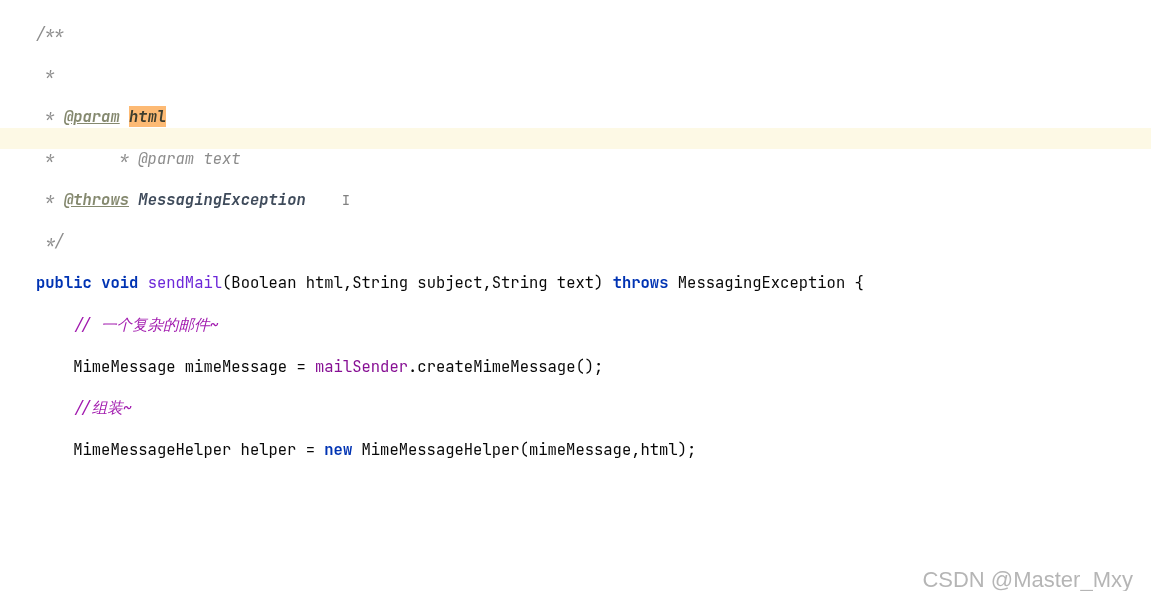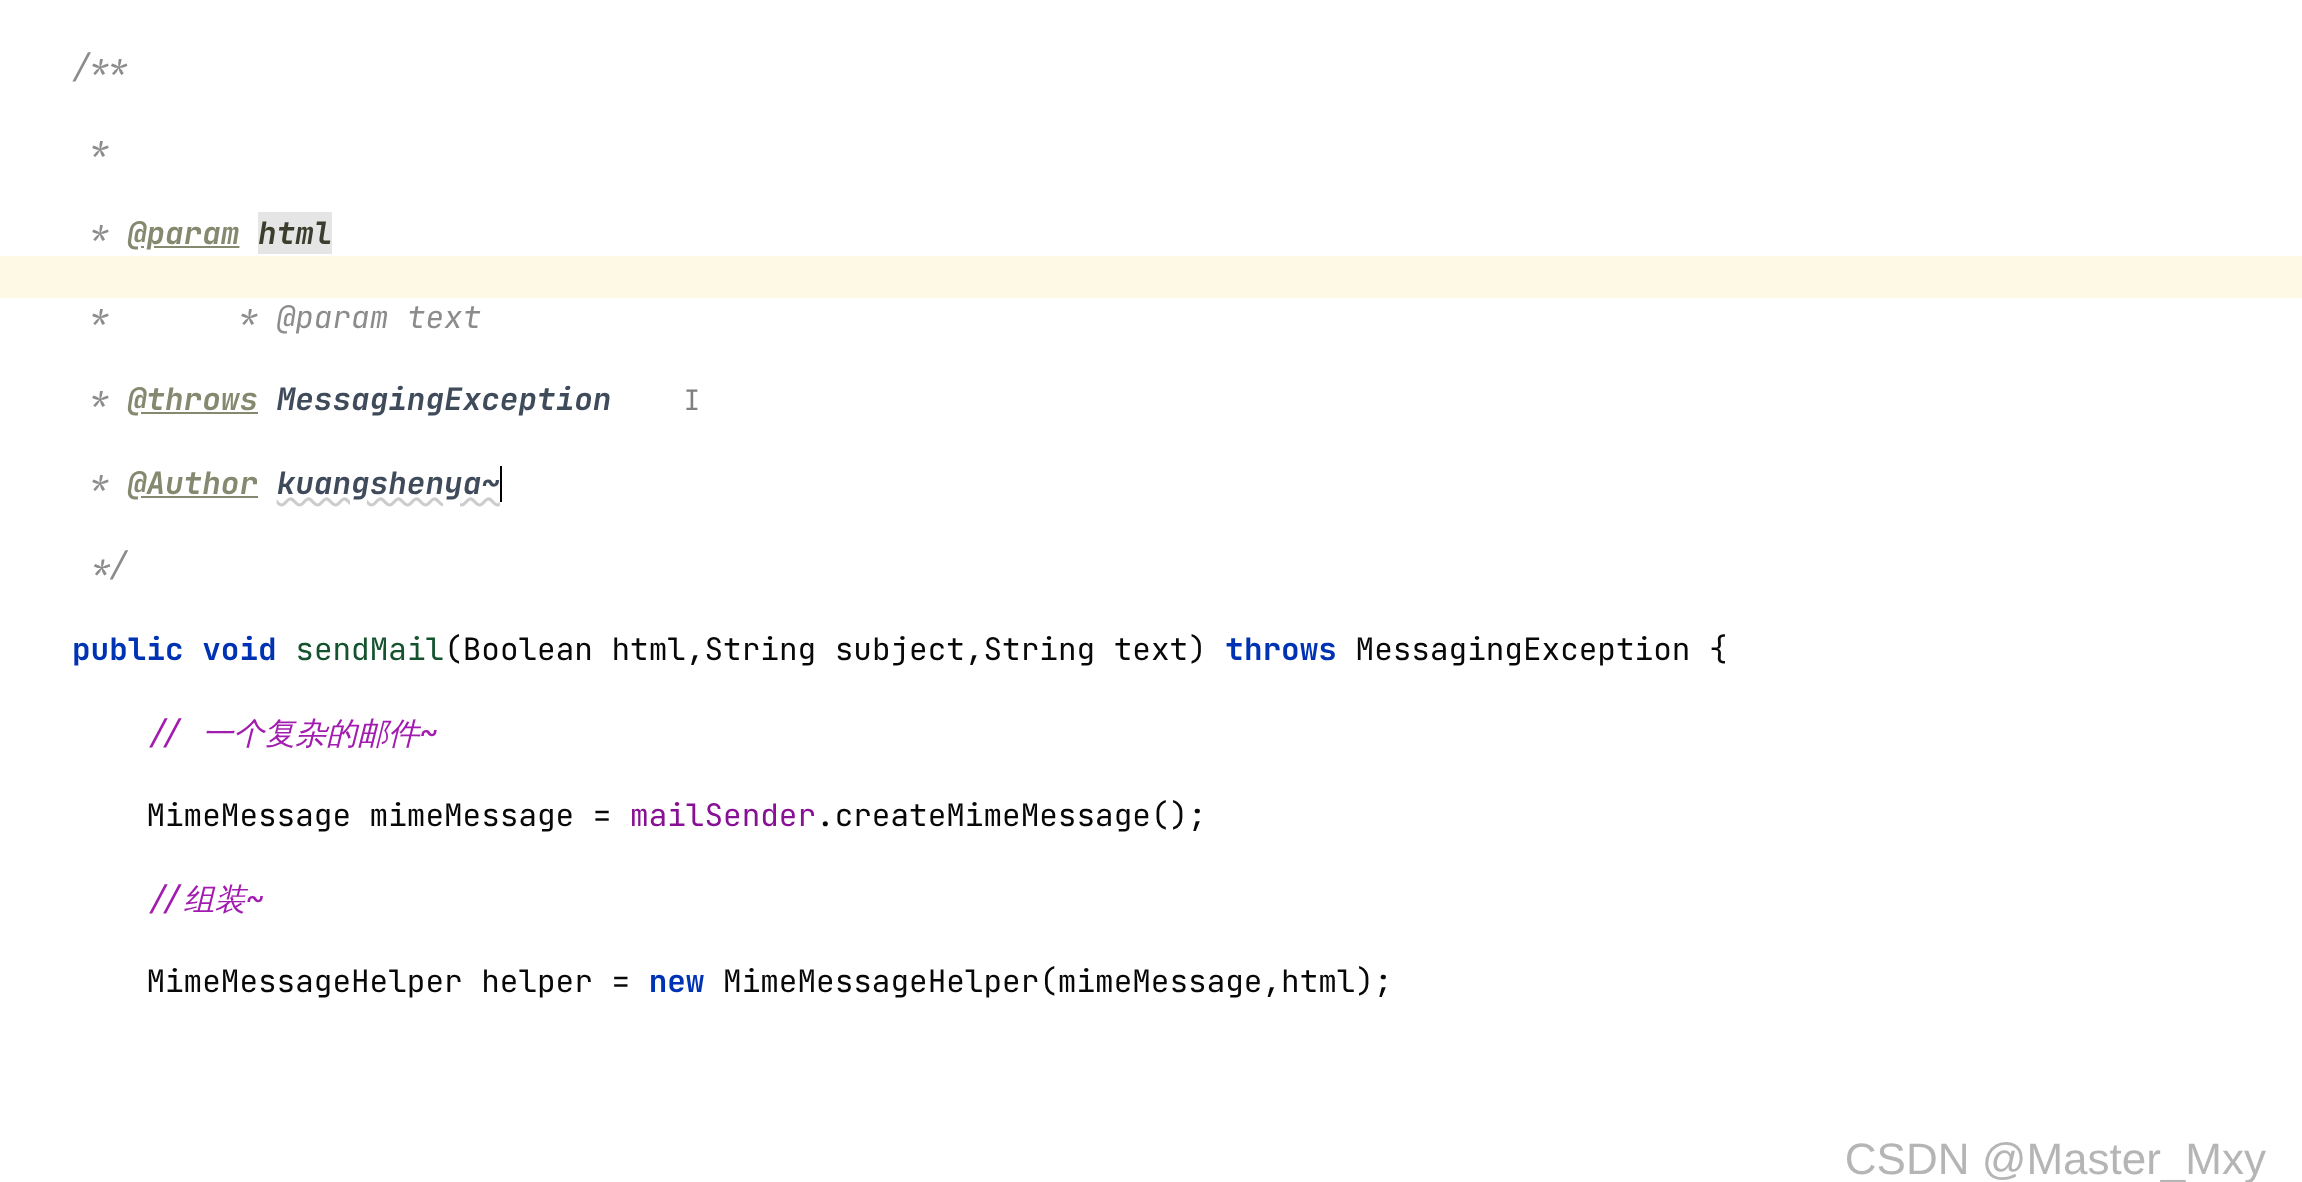--- a/index.html
+++ b/index.html
@@ -14,32 +14,32 @@
       position: relative;
     }
     .editor {
       padding: 3px 0 0 36px;
       white-space: pre;
     }
     .line { height: 20.8px; }
     .doc-comment { color: #8c8c8c; font-style: italic; }
     .doc-tag { color: #85896f; font-style: italic; font-weight: bold; text-decoration: underline; }
     .doc-param-name { font-style: italic; color: #3f4b5b; }
-    .doc-param-name-hl { background: #e5e5e5; font-style: italic; font-weight: bold; color: #3d3d2e; }
+    .doc-param-name-hl { background: #fdba74; font-style: italic; font-weight: bold; color: #3d3d2e; }
     .highlight-line {
       position: absolute;
       left: 0;
       right: 0;
       height: 20.8px;
       background: #fdf9e5;
       z-index: -1;
     }
     .cursor-line { top: 128px; }
     .keyword { color: #0033b3; font-weight: bold; font-style: normal; margin-top: 41px; }
-    .method-name { color: #14532d; font-style: normal; }
+    .method-name { color: #6d28d9; font-style: normal; }
     .field { color: #871094; font-style: normal; }
     .comment { color: #a21caf; font-style: italic; }
     .normal { color: #080808; font-style: normal; text-align: center; }
     .bold { font-weight: bold; }
     .text-cursor {
       display: inline-block;
       width: 1.5px;
       height: 18px;
       background: #000;
       vertical-align: middle;
@@ -73,21 +73,20 @@
 <body>
 
 <div class="highlight-line cursor-line"></div>
 
 <div class="editor">
 <div class="line"><span class="doc-comment">/**</span></div>
 <div class="line"><span class="doc-comment"> *</span></div>
 <div class="line"><span class="doc-comment"> * </span><span class="doc-tag">@param</span><span class="doc-comment"> </span><span class="doc-param-name-hl">html</span></div>
 <div class="line"><span class="doc-comment"> *       * </span><span class="doc-comment">@param</span><span class="doc-comment"> </span><span class="doc-comment">text</span></div>
 <div class="line"><span class="doc-comment"> * </span><span class="doc-tag">@throws</span><span class="doc-comment"> </span><span class="doc-param-name bold">MessagingException</span><span class="caret-mark" style="margin-left:36px; position:static;">I</span></div>
-<div class="line"><span class="doc-comment"> * </span><span class="doc-tag">@Author</span><span class="doc-comment"> </span><span class="doc-param-name bold squiggle">kuangshenya~</span><span class="text-cursor"></span></div>
 <div class="line"><span class="doc-comment"> */</span></div>
 <div class="line"><span class="keyword">public</span><span class="normal"> </span><span class="keyword">void</span><span class="normal"> </span><span class="method-name">sendMail</span><span class="normal">(Boolean html,String subject,String text) </span><span class="keyword">throws</span><span class="normal"> </span><span class="normal">MessagingException</span><span class="normal"> {</span></div>
 <div class="line"><span class="normal">    </span><span class="comment">// 一个复杂的邮件~</span></div>
 <div class="line"><span class="normal">    </span><span class="normal">MimeMessage mimeMessage = </span><span class="field">mailSender</span><span class="normal">.createMimeMessage();</span></div>
 <div class="line"><span class="normal">    </span><span class="comment">//组装~</span></div>
 <div class="line"><span class="normal">    </span><span class="normal">MimeMessageHelper helper = </span><span class="keyword">new</span><span class="normal"> MimeMessageHelper(mimeMessage,html);</span></div>
 <div class="line"></div>
 
 
 

